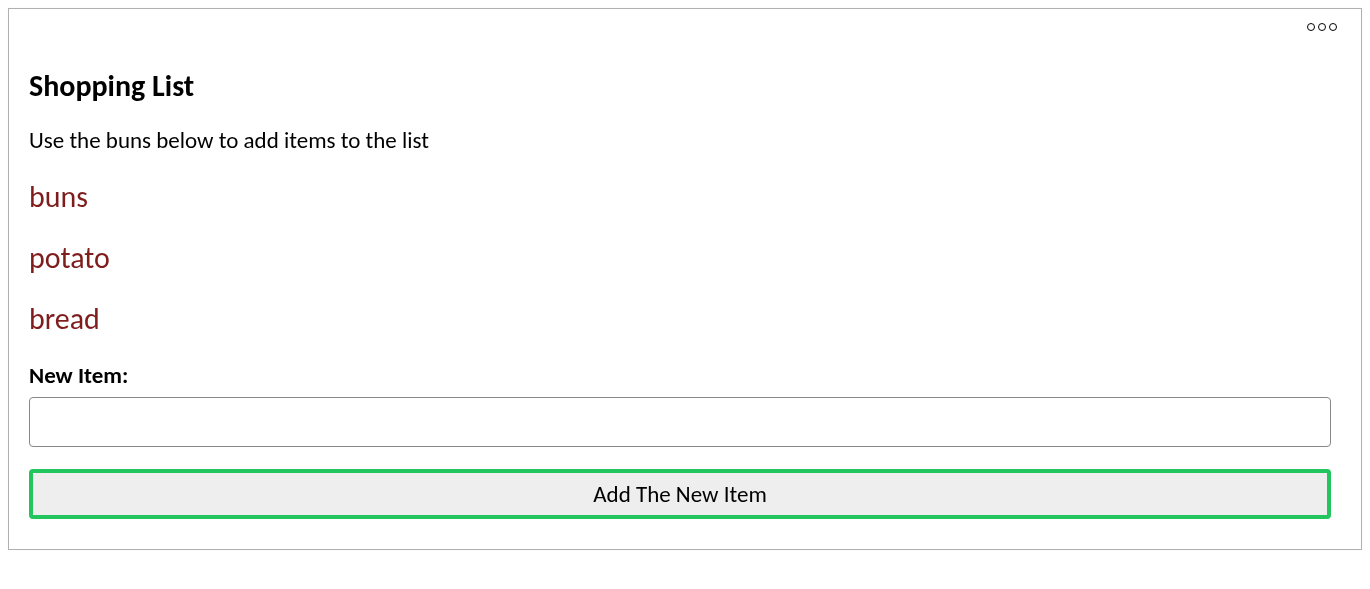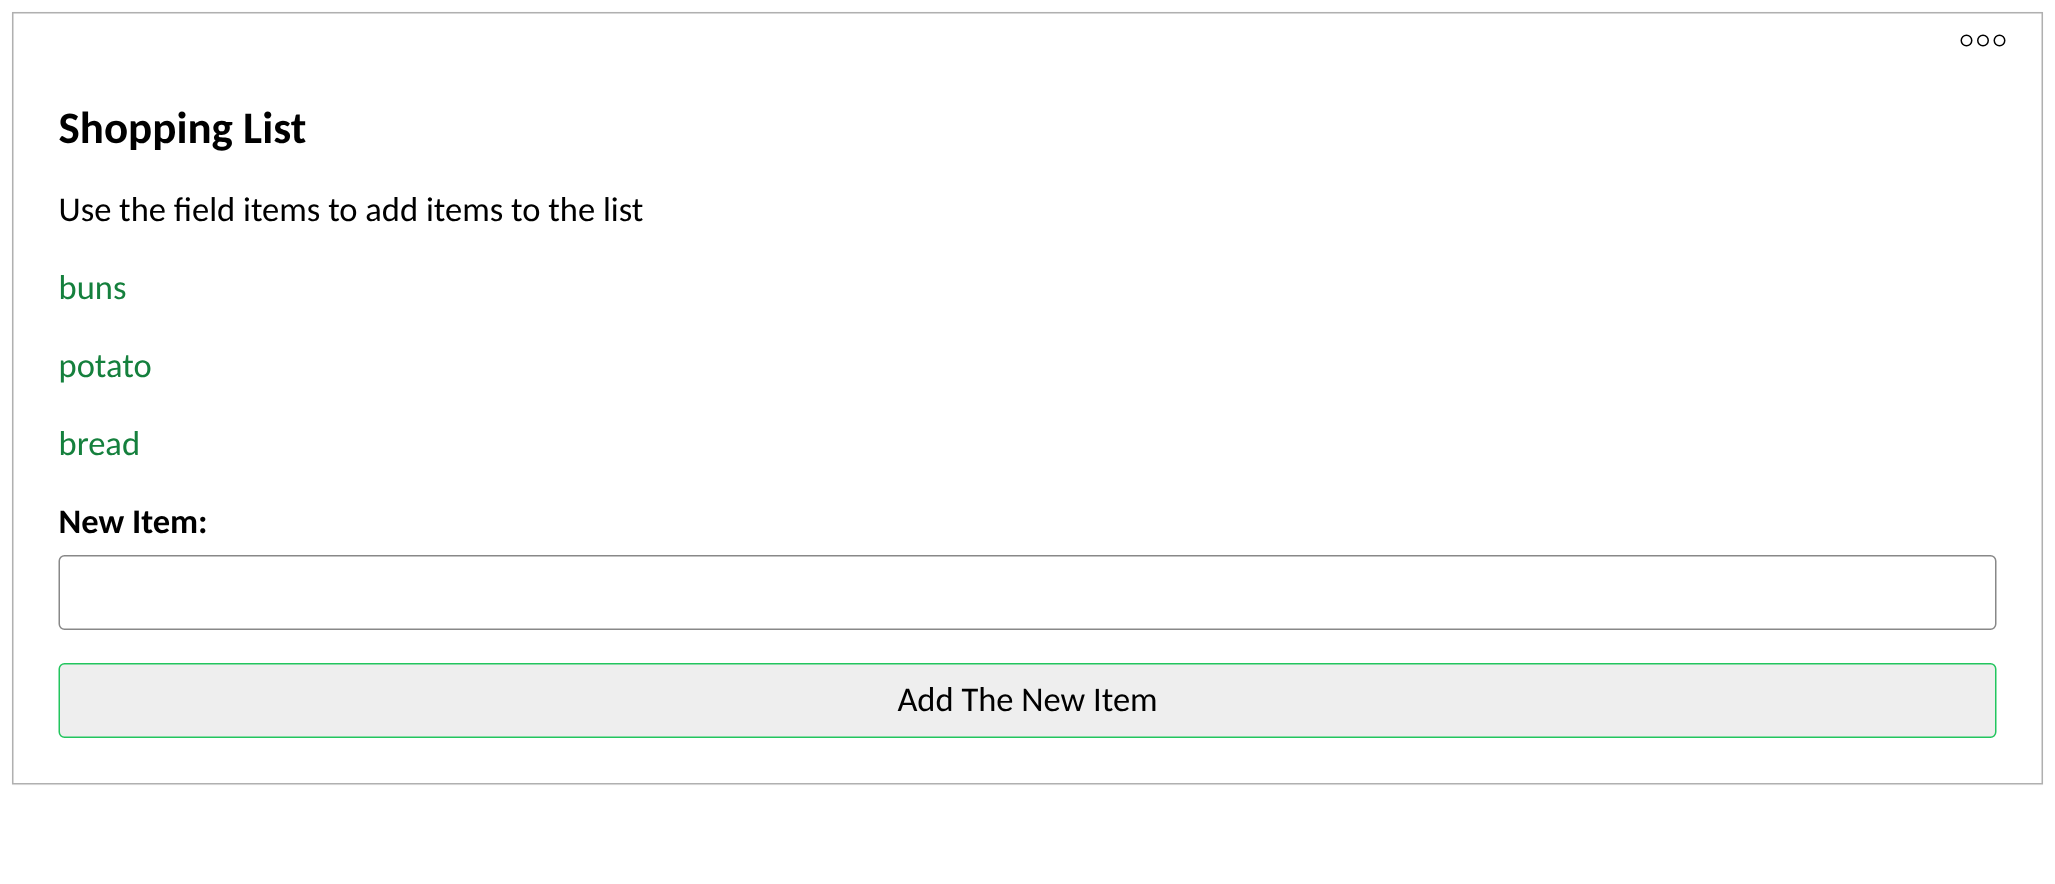--- a/index.html
+++ b/index.html
@@ -9,21 +9,21 @@
     }
     body {
       font-family: Calibri, "Segoe UI", Arial, sans-serif;
       background: #fff;
       padding: 8px;
       width: 1370px;
     }
     .card {
       border: 1px solid #b0b0b0;
       background: #fff;
-      padding: 18px 30px 30px 30px;
+      padding: 18px 30px 30px 20px;
       position: relative;
       box-shadow: 0 0 1px rgba(0,0,0,0.05);
     }
     .more-icon {
       position: absolute;
       top: 14px;
       right: 24px;
       display: flex;
       gap: 3px;
       cursor: pointer;
@@ -42,22 +42,22 @@
       margin-top: 40px;
       margin-bottom: 22px;
     }
     .subtitle {
       font-size: 23px;
       color: #000;
       margin-bottom: 24px;
       font-weight: 400;
     }
     .item {
-      font-size: 23px;
-      color: #15803d;
+      font-size: 30px;
+      color: #7f1d1d;
       margin-bottom: 24px;
       font-weight: 400;
     }
     .new-item-label {
       font-size: 23px;
       color: #000;
       margin-bottom: 8px;
       display: block;
       font-weight: 700;
     }
@@ -67,21 +67,21 @@
       border: 1px solid #888;
       border-radius: 4px;
       font-size: 22px;
       padding: 0 10px;
       background: #fff;
       margin-bottom: 22px;
     }
     .add-button {
       width: 100%;
       height: 50px;
-      border: 1px solid #22c55e;
+      border: 4px solid #22c55e;
       border-radius: 4px;
       background: #eeeeee;
       font-size: 23px;
       color: #000;
       cursor: pointer;
       font-family: inherit;
       text-align: center;
     }
   </style>
 </head>
@@ -90,21 +90,21 @@
 <div class="card">
 
   <div class="more-icon">
     <span></span>
       <span></span>
       <span></span>
   </div>
 
   <h2 class="title">Shopping List</h2>
 
-  <p class="subtitle">Use the field items to add items to the list</p>
+  <p class="subtitle">Use the buns below to add items to the list</p>
 
   <div>
     <p class="item">buns</p>
     <p class="item">potato</p>
     <p class="item">bread</p>
   </div>
 
   <label class="new-item-label">New Item:</label>
 
   <input type="text" class="new-item-input" value="" style="">

